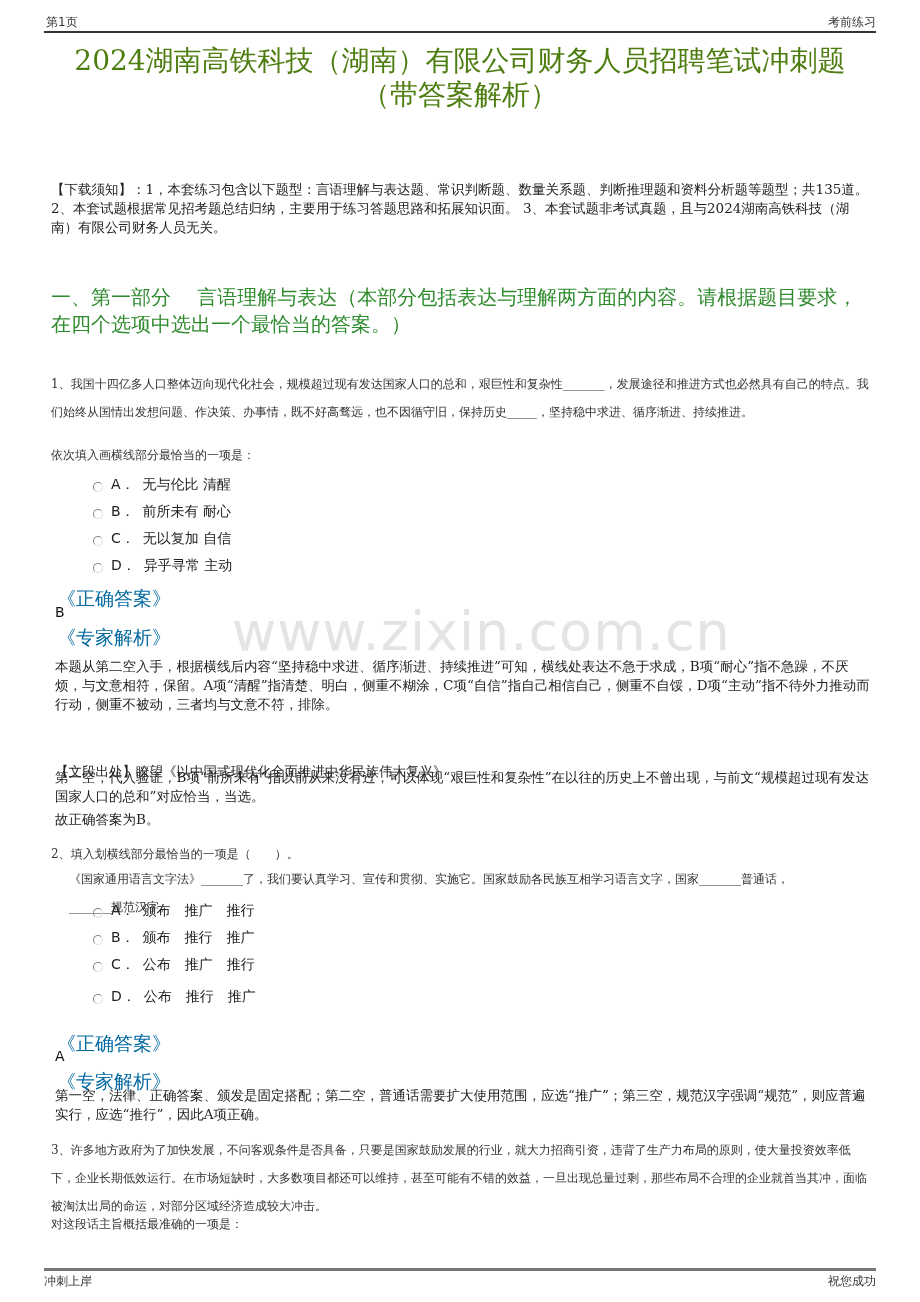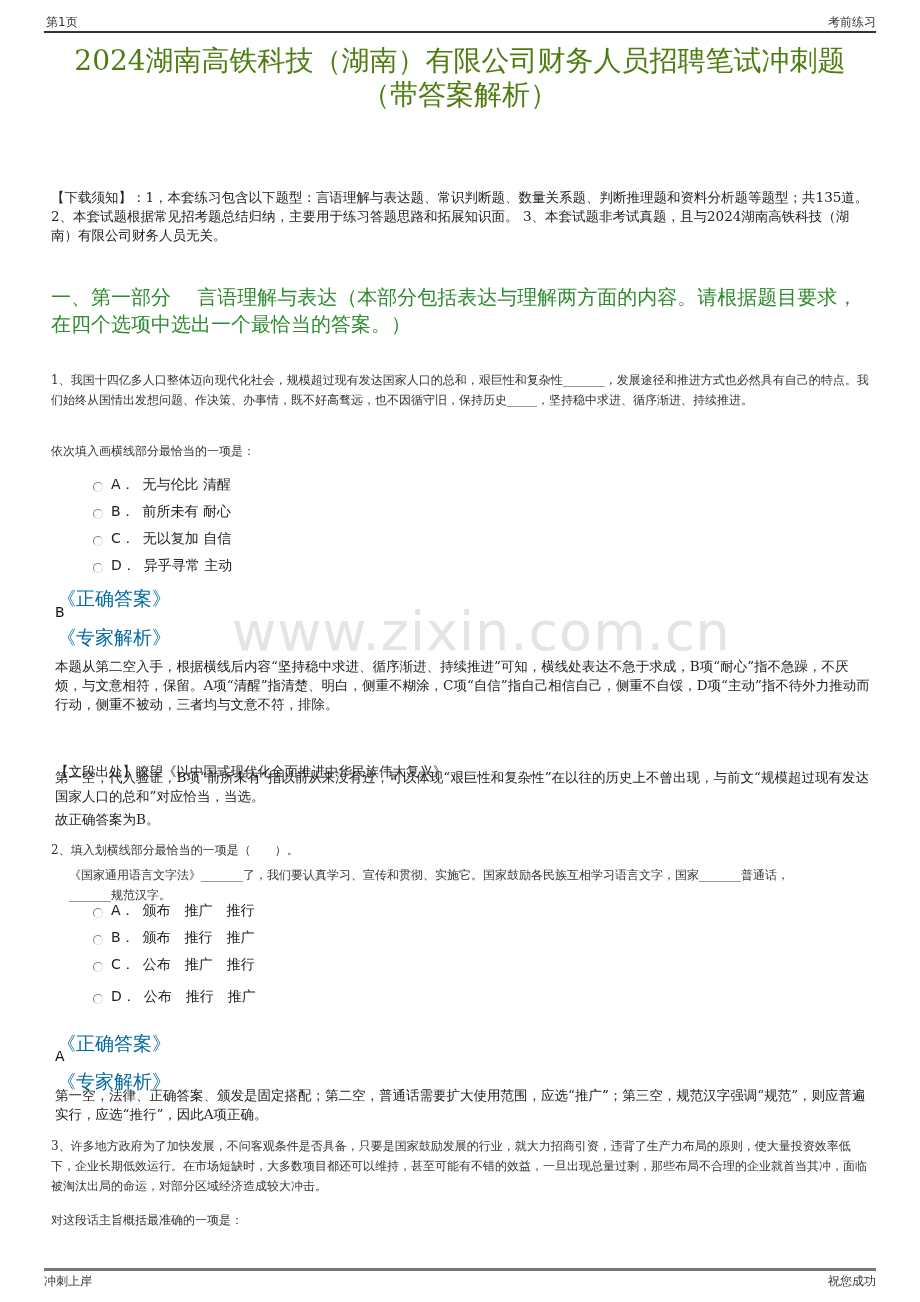--- a/index.html
+++ b/index.html
@@ -6,24 +6,24 @@
   body { width: 920px; height: 1302px; position: relative; overflow: hidden;
          font-family: "DejaVu Serif", "Liberation Serif", serif; color: #222; }
   .abs { position: absolute; }
   .header-left, .header-right, .footer-left, .footer-right {
     font-size: 12px; color: #333; font-family: "DejaVu Sans", sans-serif;
   }
   .header-rule { position: absolute; left: 44px; top: 31px; width: 832px; height: 2px; background: #333; }
   .footer-rule { position: absolute; left: 44px; top: 1268px; width: 832px; height: 3px; background: #777; }
   .title { position: absolute; left: 40px; top: 44px; width: 840px; text-align: center;
            color: #4d7c0f; font-size: 28px; line-height: 34px; font-family: "DejaVu Serif", serif; }
-  .notice { position: absolute; left: 51px; top: 180px; width: 822px; font-size: 13.5px; line-height: 19px; color: #222; margin-top: 8px; }
+  .notice { position: absolute; left: 51px; top: 180px; width: 822px; font-size: 13.5px; line-height: 19px; color: #222; }
   .section-heading { position: absolute; left: 51px; top: 284px; width: 822px; color: #2e8b2e;
                      font-size: 20px; line-height: 27px; }
-  .para { position: absolute; left: 51px; width: 822px; font-size: 12px; line-height: 20px; color: #333; }
+  .para { position: absolute; left: 51px; width: 822px; font-size: 12px; line-height: 28px; color: #333; }
   .para-b { position: absolute; left: 55px; width: 820px; font-size: 13.5px; line-height: 19px; color: #222; }
   .opt { position: absolute; left: 93px; font-size: 14px; color: #222; display: flex; align-items: center; }
   .radio { width: 10px; height: 10px; border: 1.5px solid #888; border-radius: 50%; margin-right: 8px;
            border-right-color: #ddd; border-bottom-color: #ddd; box-sizing: border-box; margin-top: 4px; }
   .opt .letter { font-family: "DejaVu Sans", sans-serif; margin-right: 8px; }
   .label { position: absolute; left: 57px; font-size: 19px; color: #0369a1; }
   .ans { position: absolute; left: 55px; font-size: 14px; font-family: "DejaVu Sans", sans-serif; color: #111; }
   .watermark { position: absolute; left: 232px; top: 600px; font-family: "DejaVu Sans", sans-serif;
                font-size: 54px; color: #e4e4e4; letter-spacing: 1px; }
 </style>

